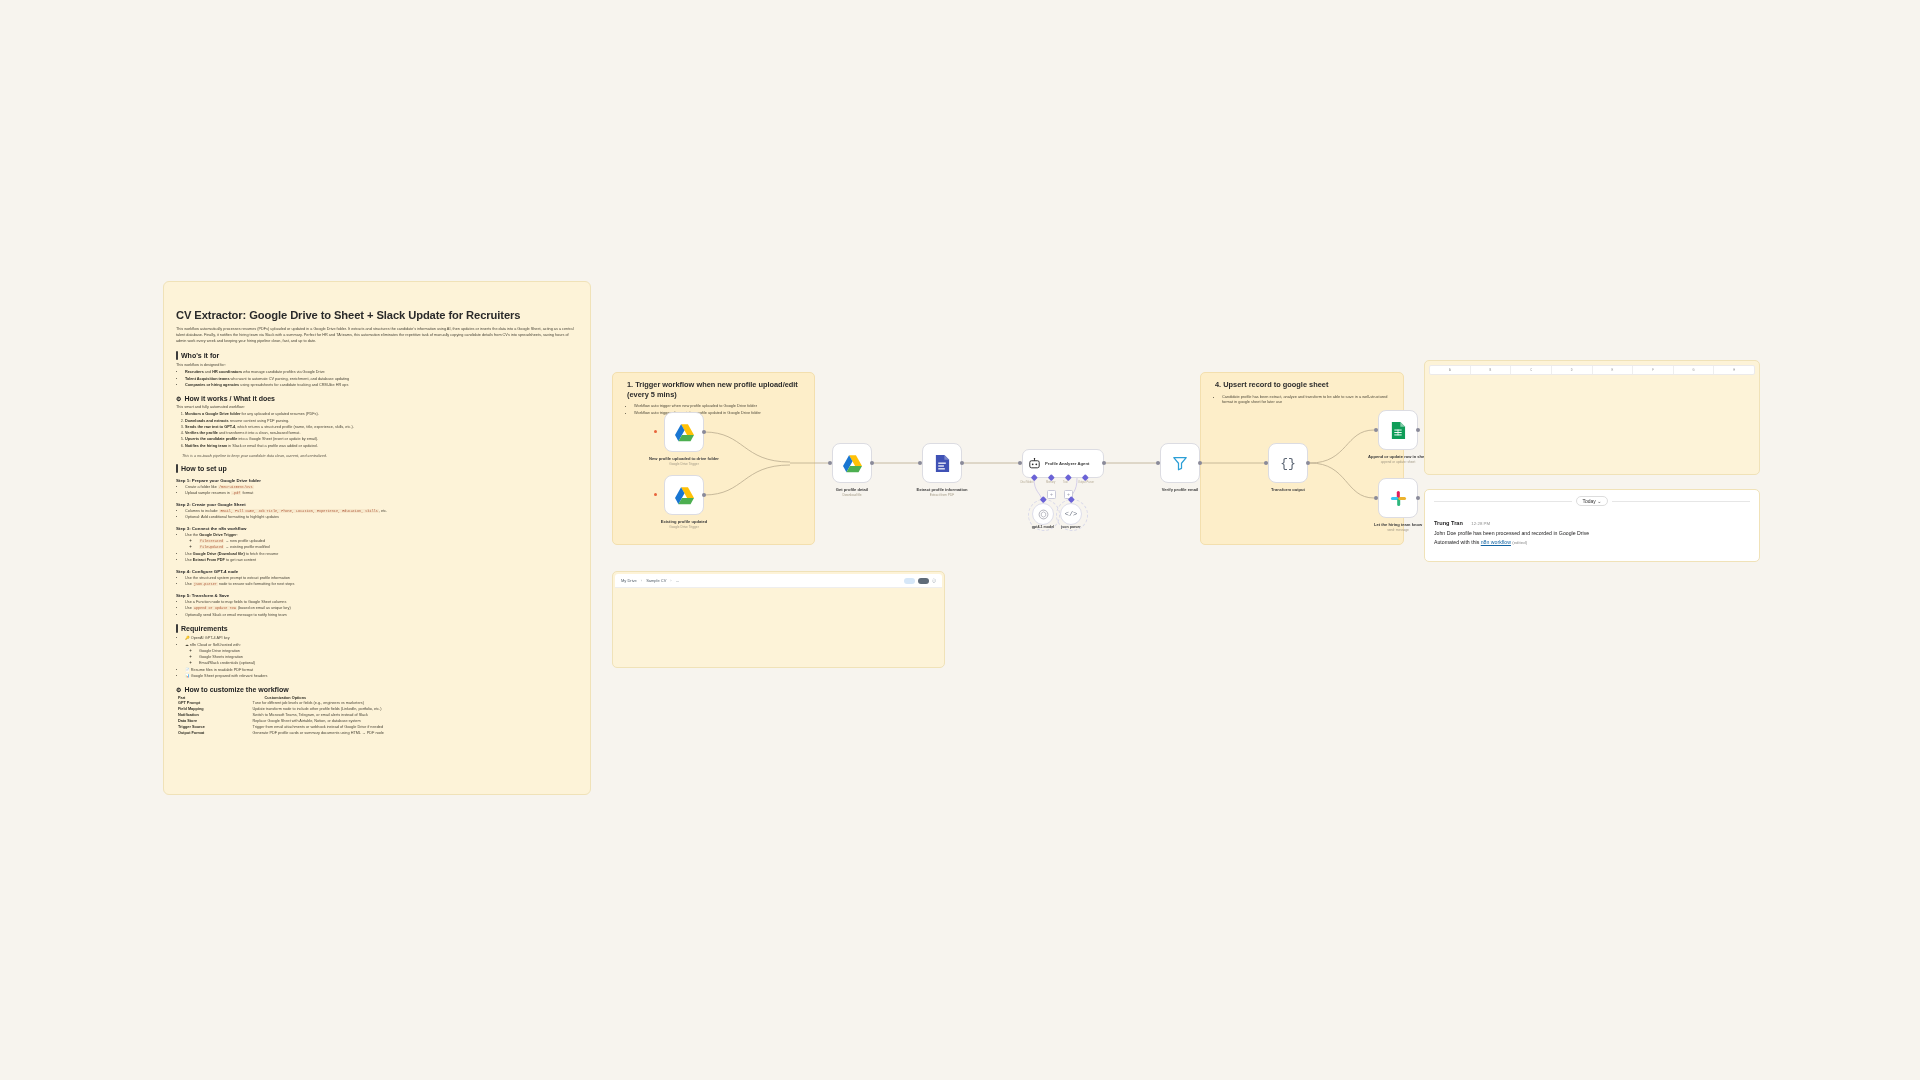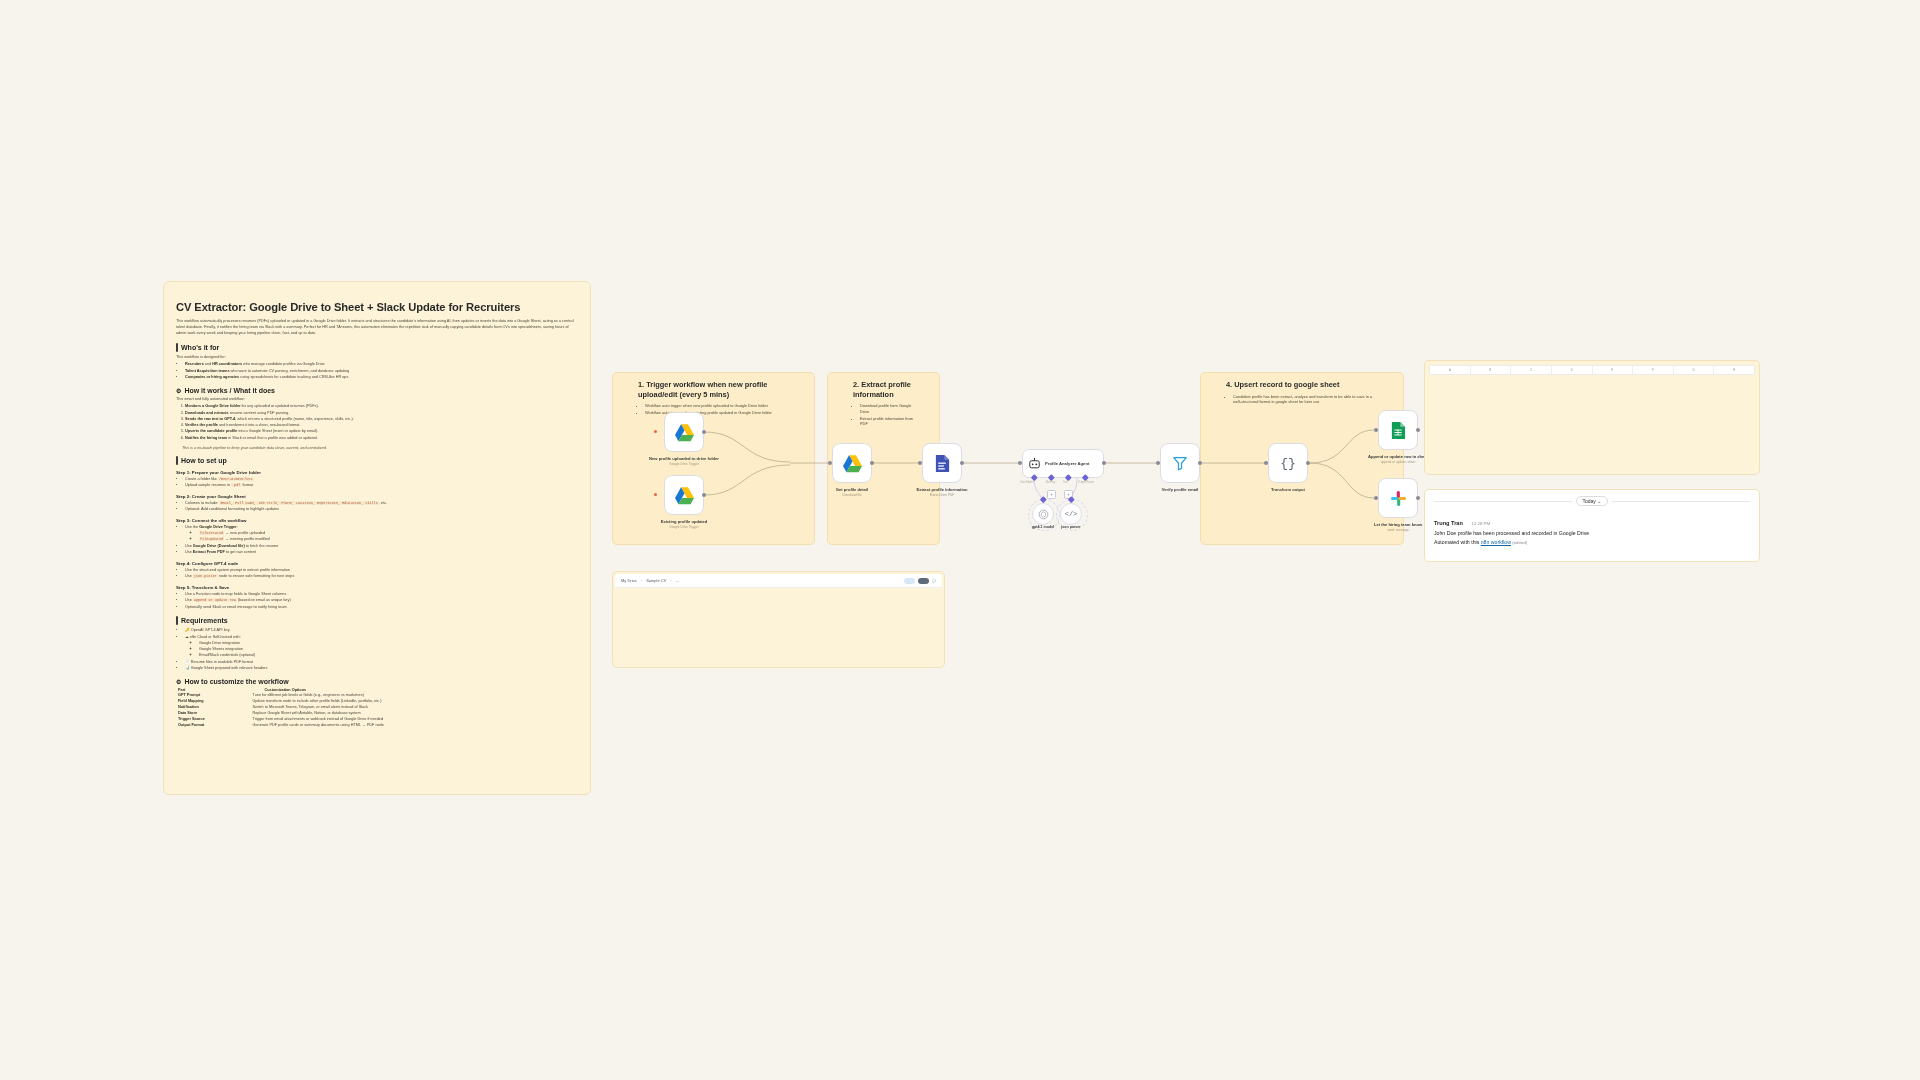--- a/index.html
+++ b/index.html
@@ -12,41 +12,41 @@
     -webkit-font-smoothing:antialiased;
   }
   .canvas{position:relative;width:1920px;height:1080px;}
 
   
   .doc-note{
     position:absolute;left:163px;top:281px;width:428px;height:514px;
     background:#fdf3d8;border:1px solid #f0e2b8;border-radius:6px;
     padding:8px 12px 6px 12px;box-sizing:border-box;overflow:hidden;
   }
-  .doc-title{font-size:11.2px;font-weight:bold;color:#2a2a2a;letter-spacing:-.1px;margin:10px 0 5px 0;line-height:1.25;}
+  .doc-title{font-size:11.2px;font-weight:bold;color:#2a2a2a;letter-spacing:-.1px;margin:18px 0 5px 0;line-height:1.25;}
   .doc-intro{font-size:3.8px;line-height:1.55;color:#4a4638;margin-bottom:6px;}
   .h2{display:flex;align-items:center;gap:3px;font-size:7px;font-weight:bold;color:#232323;margin:6px 0 3px 0;}
   .h2 .bar{display:inline-block;width:2px;height:9px;background:#3c3c3c;border-radius:1px;}
   .h2 .gly{font-size:6px;}
   .p{font-size:3.8px;line-height:1.5;color:#4a4638;margin:2px 0;}
   ul.bul,ol.num{margin:2px 0 2px 0;padding-left:9px;}
   ul.bul li,ol.num li{font-size:3.8px;line-height:1.55;color:#4a4638;margin:.4px 0;}
   ul.sub{margin:0 0 0 7px;padding-left:7px;list-style:circle;}
   .b{font-weight:bold;color:#2d2b22;}
   code{font-family:"Liberation Mono",monospace;font-size:3.5px;color:#b05a3a;background:rgba(180,120,60,.08);padding:0 1px;border-radius:1px;}
   .step-h{font-size:4.4px;font-weight:bold;color:#262626;margin:5px 0 1.5px 0;}
   .note-ital{font-size:3.8px;font-style:italic;color:#5a5548;margin:4px 0 4px 6px;}
   .cust-table{width:100%;border-collapse:collapse;margin-top:2px;}
   .cust-table th{font-size:3.8px;font-weight:bold;text-align:left;color:#2d2b22;padding:.4px 2px;}
   .cust-table td{font-size:3.8px;color:#4a4638;padding:.4px 2px;vertical-align:top;line-height:1.4;}
   .cust-table td.k{font-weight:bold;color:#2d2b22;white-space:nowrap;}
   .cust-table th.c2{text-align:left;padding-left:14px;}
 
   
-  .wf-note{position:absolute;background:#fdeec9;border:1px solid #f3dfae;border-radius:5px;box-sizing:border-box;padding:7px 25px;}
+  .wf-note{position:absolute;background:#fdeec9;border:1px solid #f3dfae;border-radius:5px;box-sizing:border-box;padding:7px 14px;}
   .wf-note h3{margin:0 0 4px 0;font-size:7.4px;font-weight:bold;color:#2c2c2c;line-height:1.3;}
   .wf-note ul{margin:0;padding-left:7px;}
   .wf-note li{font-size:3.9px;line-height:1.5;color:#4f4a3a;margin:.6px 0;}
 
   #sec1{left:612px;top:372px;width:203px;height:173px;}
   #sec2{left:827px;top:372px;width:113px;height:173px;}
   #sec3{left:965px;top:372px;width:215px;height:173px;}
   #sec4{left:1200px;top:372px;width:204px;height:173px;}
 
   
@@ -233,27 +233,20 @@
   </div>
 
   <div class="wf-note" id="sec1">
     <h3>1. Trigger workflow when new profile upload/edit (every 5 mins)</h3>
     <ul>
       <li>Workflow auto trigger when new profile uploaded to Google Drive folder</li>
       <li>Workflow auto trigger when existing profile updated in Google Drive folder</li>
     </ul>
   </div>
 
-  <div class="wf-note" id="sec2">
-    <h3>2. Extract profile information</h3>
-    <ul>
-      <li>Download profile form Google Drive</li>
-      <li>Extract profile information from PDF</li>
-    </ul>
-  </div>
 
 
   <div class="wf-note" id="sec4">
     <h3>4. Upsert record to google sheet</h3>
     <ul>
       <li>Candidate profile has been extract, analyze and transform to be able to save in a well-structured format in google sheet for later use</li>
     </ul>
   </div>
 
   <svg class="wires">

